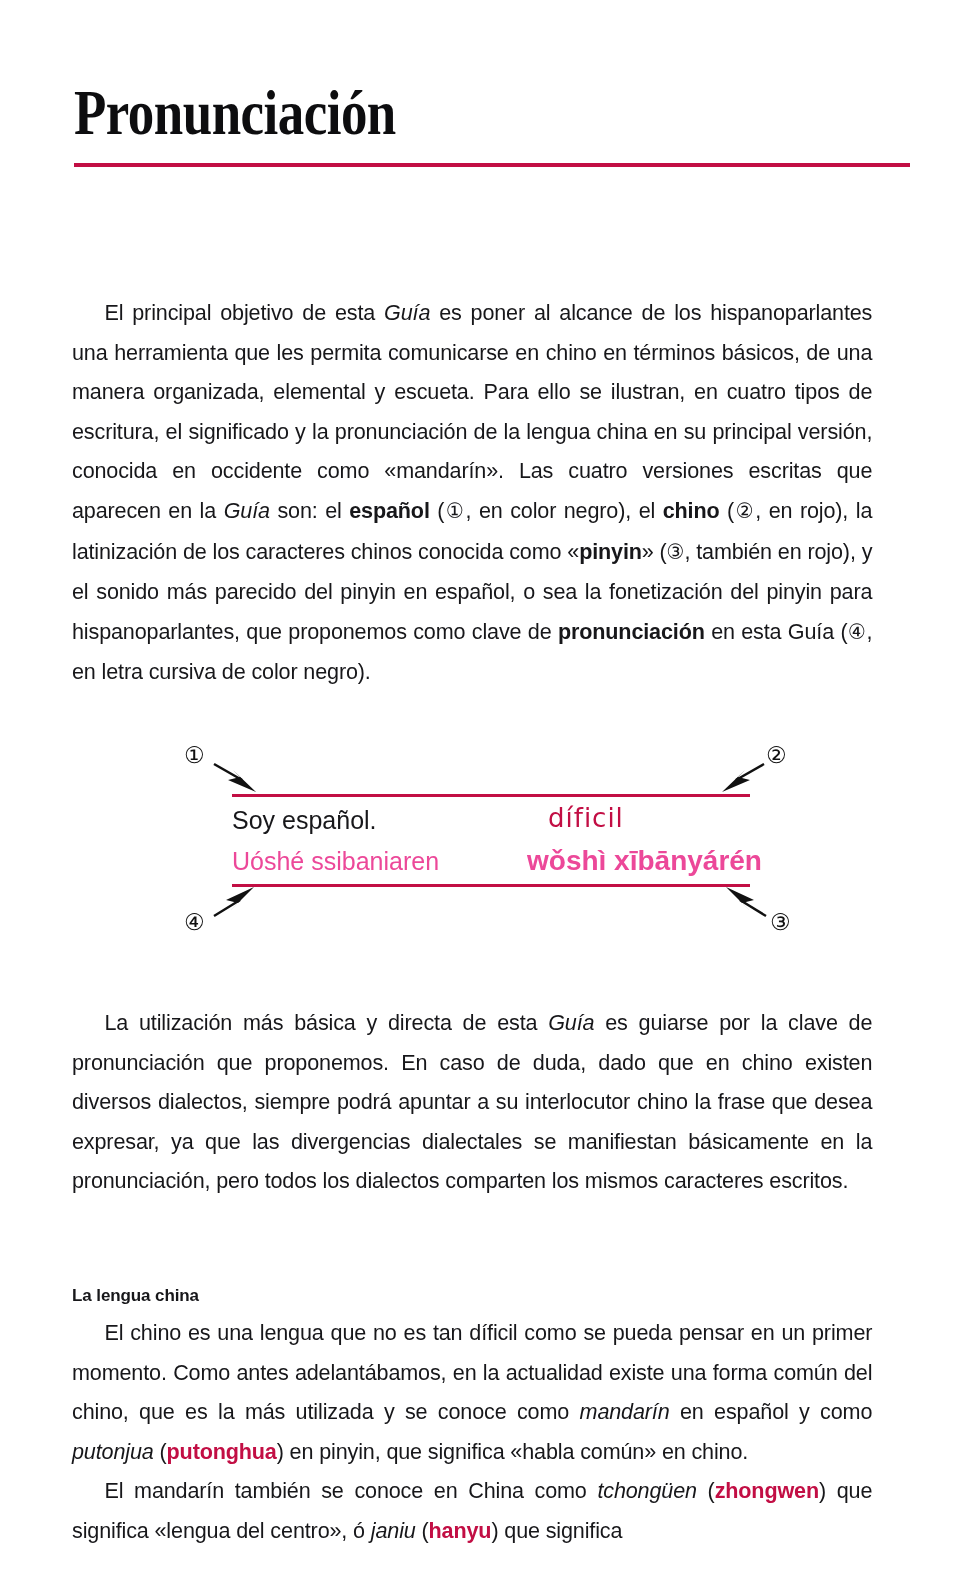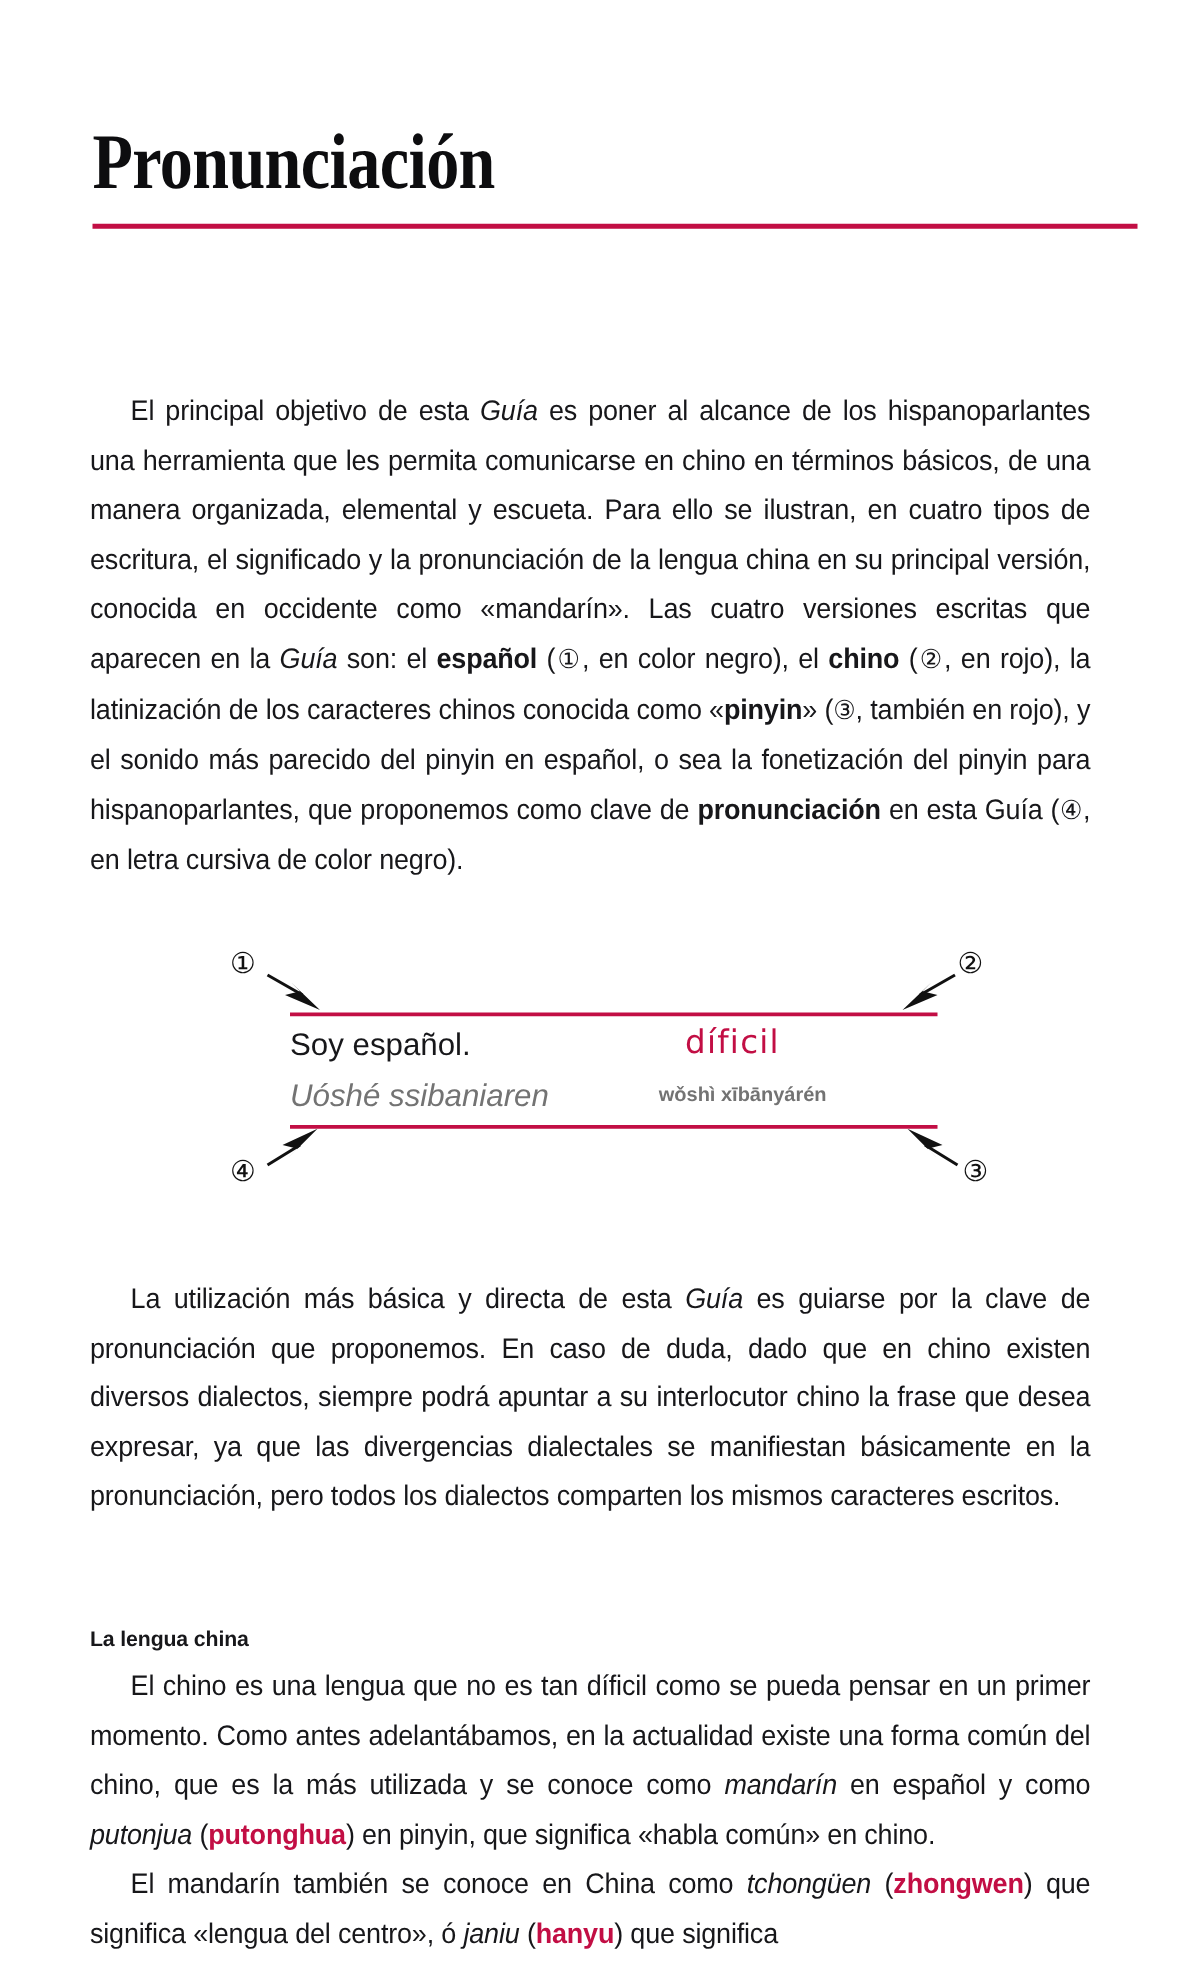--- a/index.html
+++ b/index.html
@@ -11,21 +11,21 @@
     width: 960px;
     height: 1573px;
     position: relative;
     overflow: hidden;
     font-family: "Liberation Sans", "DejaVu Sans", sans-serif;
     color: #17171a;
   }
 
   .page {
     position: absolute;
-    left: 0; top: 16px;
+    left: 0; top: 0;
     width: 960px;
     height: 1189px;
   }
 
   
   .title-block {
     position: absolute;
     left: 74px;
     top: 78px;
     width: 836px;
@@ -113,24 +113,24 @@
   .dg-rule.top { top: 58px; }
   .dg-rule.bottom { top: 148px; }
 
   .dg-cell {
     position: absolute;
     font-size: 25px;
     line-height: 41px;
     white-space: nowrap;
   }
   .dg-es     { left: 62px;  top: 64px;  color: #17171a; }
-  .dg-fon    { left: 62px;  top: 105px; color: #737373; font-style: italic; }
+  .dg-fon    { left: 62px;  top: 105px; color: #ec4899; }
   .dg-han    { left: 378px; top: 62px;  color: #c20e44; font-size: 26px;
                font-family: "DejaVu Sans", sans-serif; letter-spacing: 1px; }
-  .dg-pin    { left: 357px; top: 104px; color: #737373; font-weight: 700; font-size: 16px; }
+  .dg-pin    { left: 357px; top: 104px; color: #ec4899; font-weight: 700; font-size: 28px; }
 
   .dg-num {
     position: absolute;
     font-family: "DejaVu Sans", sans-serif;
     font-size: 23px;
     line-height: 23px;
     color: #111;
   }
   .num1 { left: 14px;  top: 8px; }
   .num2 { left: 596px; top: 8px; }

